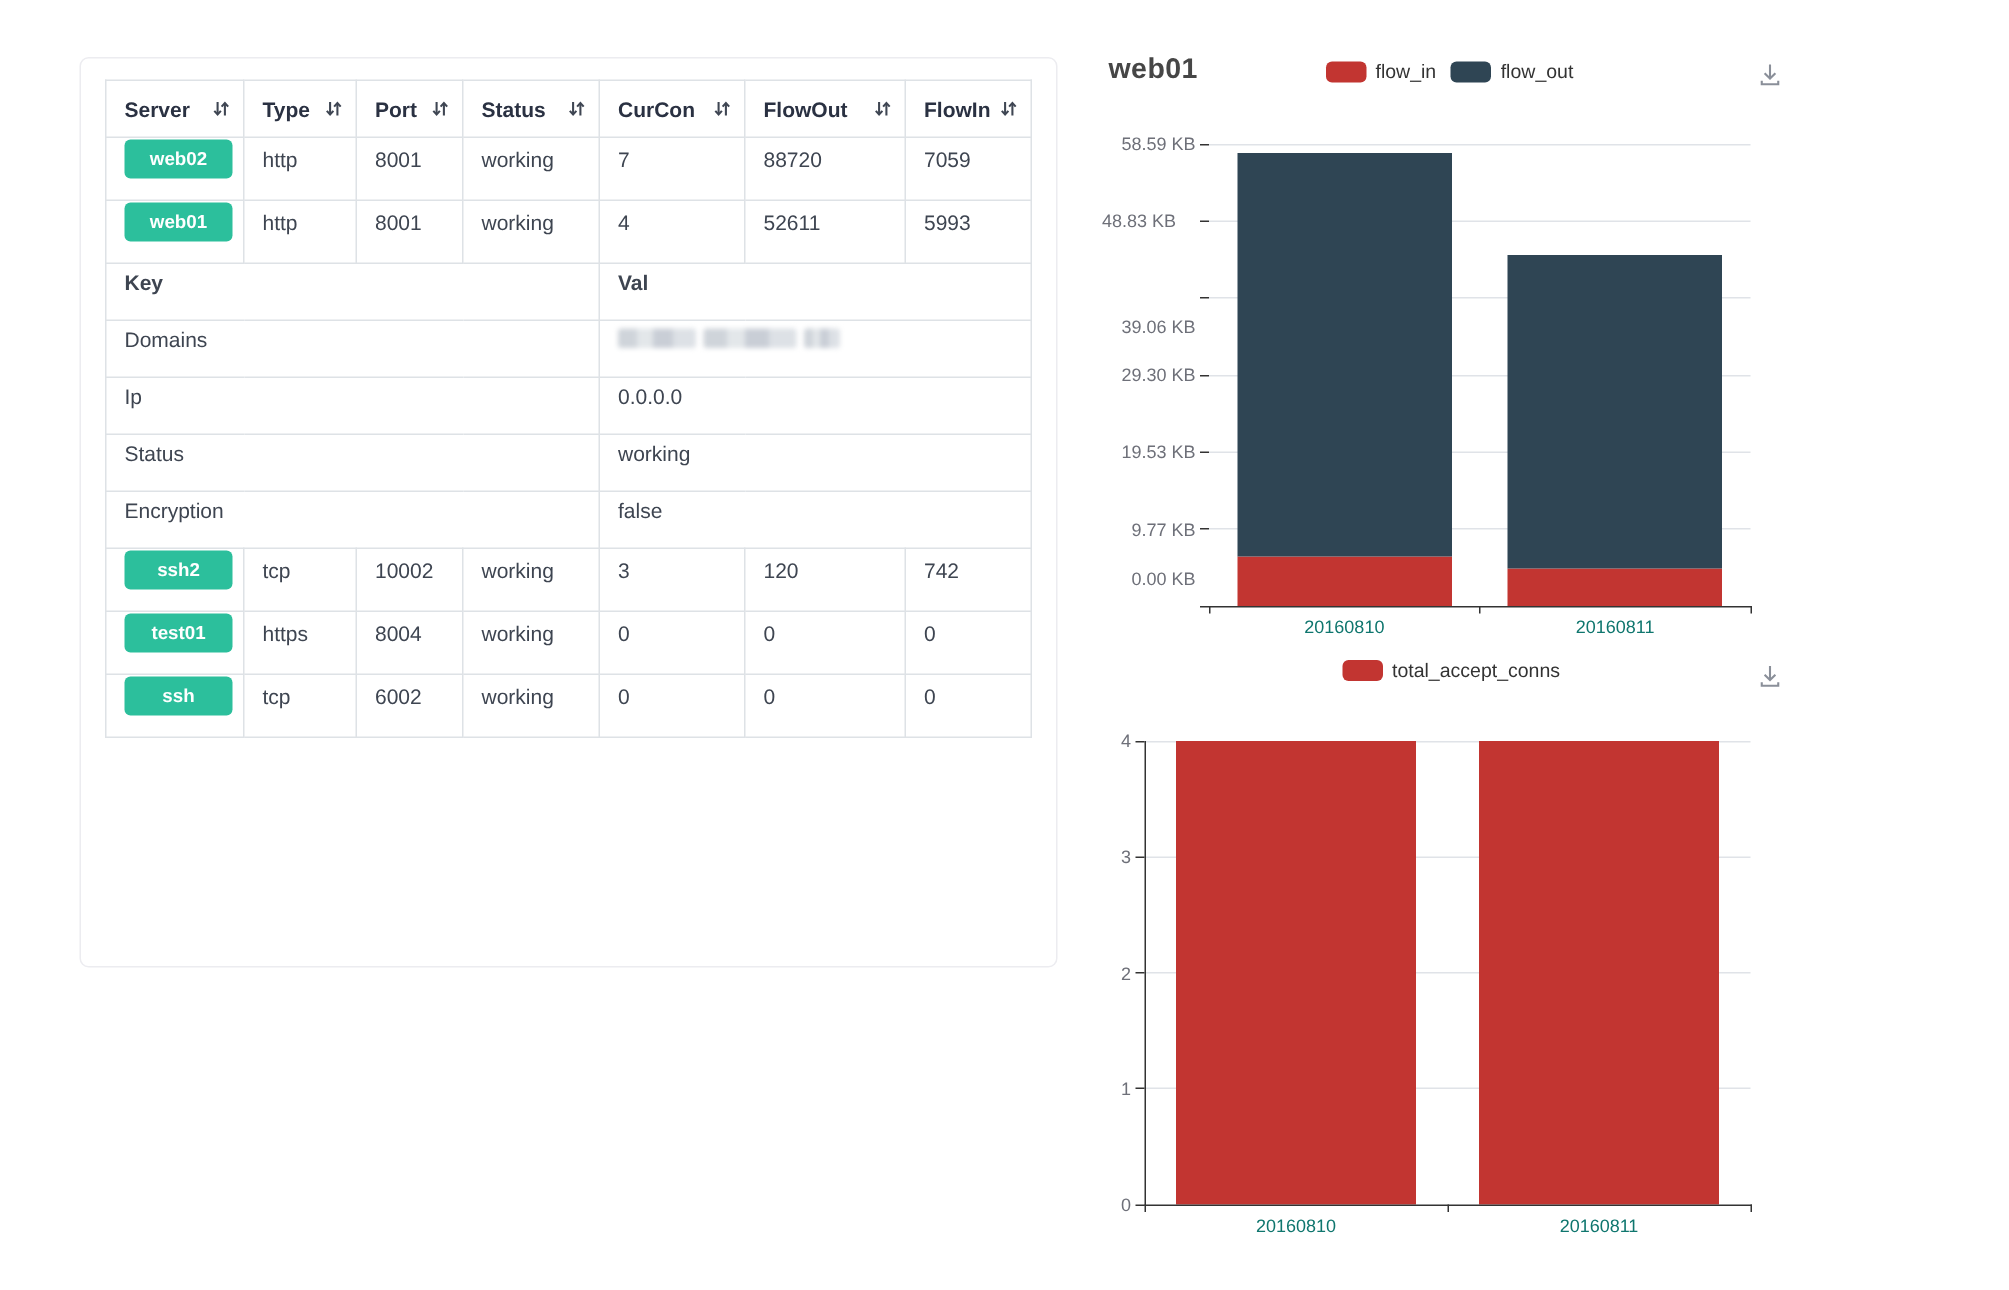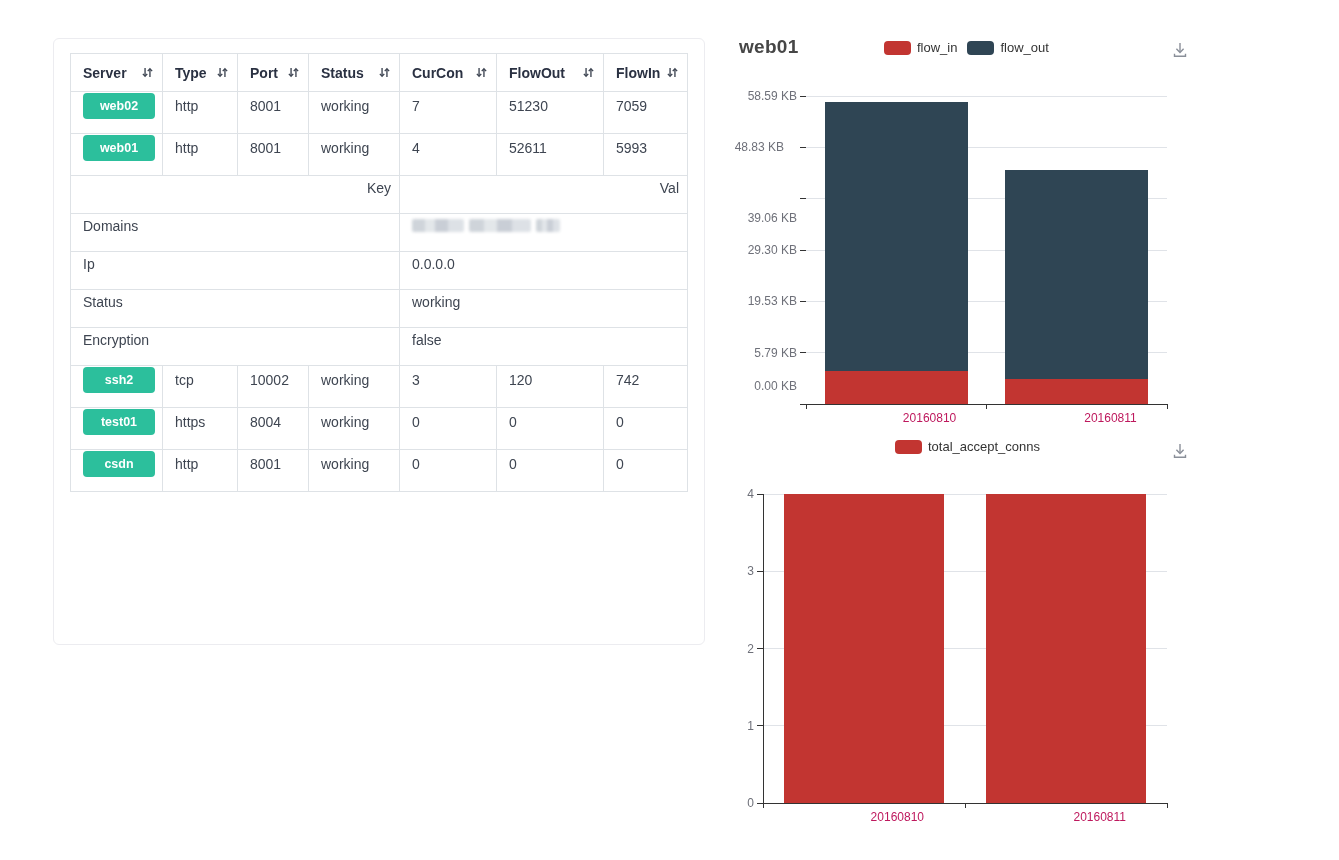--- a/index.html
+++ b/index.html
@@ -16,42 +16,42 @@
                  text-align: left; padding: 0 8px 0 12px; cursor: pointer; }
   .thin { display: flex; align-items: center; justify-content: space-between; }
   .sorticon { flex: 0 0 auto; margin-left: 6px; }
   tr.h42 td { height: 42px; }
   tr.h38 td { height: 38px; }
   table.srv td { font-size: 14px; color: #3e4551; padding: 0 8px 14px 12px; }
   td.badgecell { padding-left: 8px; }
   .badge { display: inline-block; width: 72px; height: 26px; line-height: 26px;
            text-align: center; border-radius: 4px; color: #fff; font-size: 12.5px;
            font-weight: 700; cursor: pointer; }
-  td.kv-key, td.kv-val { font-weight: 400; color: #2a3142; text-align: right; }
+  td.kv-key, td.kv-val { font-weight: 700; color: #2a3142; }
   .redactwrap { display: flex; align-items: center; gap: 5px; height: 16px; filter: blur(1.6px); }
   .redact { display: inline-block; height: 13px; border-radius: 2px;
             background: linear-gradient(90deg,#cfd4da 0 25%, #e3e7ea 25% 45%, #c9ced6 45% 70%, #dde1e6 70% 100%); }
 
   
   .chart-layer { position: absolute; inset: 0; width: 1339px; height: 860px; pointer-events: none; }
   .chart-layer > * { pointer-events: auto; }
   #chart-title { position: absolute; left: 739px; top: 36px; font-size: 19px;
                  font-weight: 700; color: #464646; letter-spacing: 0.3px; }
   .legend { position: absolute; display: flex; align-items: center; gap: 10px; }
   .legend-item { display: flex; align-items: center; gap: 6px; cursor: pointer; }
   .swatch { width: 27px; height: 14px; border-radius: 4px; display: inline-block; }
   .legend-text { font-size: 13px; color: #333; }
   .dl { position: absolute; width: 20px; height: 20px; cursor: pointer; }
   .gridline { position: absolute; height: 1px; background: #e0e3e8; }
   .ytick { position: absolute; height: 1px; width: 6px; background: #333; }
   .xtick { position: absolute; width: 1px; height: 5px; background: #333; }
   .axis-x { position: absolute; height: 1px; background: #333; }
   .axis-y { position: absolute; width: 1px; background: #333; }
   .ylab { position: absolute; font-size: 12px; color: #6e7079; text-align: right; width: 70px; }
-  .xlab { position: absolute; font-size: 12px; color: #be185d; text-align: right; width: 120px; }
+  .xlab { position: absolute; font-size: 12px; color: #0f766e; text-align: center; width: 120px; }
   .bar { position: absolute; }
 </style>
 </head>
 <body>
 
 <div class="card">
   <table class="srv">
     <colgroup>
       <col style="width:92px">
         <col style="width:75px">
@@ -141,21 +141,21 @@
             </div>
           </th>
     </tr>
 
     <tr class="h42">
       <td class="badgecell"><span class="badge" style="background: rgb(44, 191, 156);">web02</span></td>
       <td>http</td>
       <td>8001</td>
       <td>working</td>
       <td>7</td>
-      <td>51230</td>
+      <td>88720</td>
       <td>7059</td>
     </tr>
     <tr class="h42">
       <td class="badgecell"><span class="badge" style="background: rgb(44, 191, 156);">web01</span></td>
       <td>http</td>
       <td>8001</td>
       <td>working</td>
       <td>4</td>
       <td>52611</td>
       <td>5993</td>
@@ -200,23 +200,23 @@
     <tr class="h42">
       <td class="badgecell"><span class="badge" style="background: rgb(44, 191, 156);">test01</span></td>
       <td>https</td>
       <td>8004</td>
       <td>working</td>
       <td>0</td>
       <td>0</td>
       <td>0</td>
     </tr>
     <tr class="h42">
-      <td class="badgecell"><span class="badge" style="background: rgb(44, 191, 156);">csdn</span></td>
-      <td>http</td>
-      <td>8001</td>
+      <td class="badgecell"><span class="badge" style="background: rgb(44, 191, 156);">ssh</span></td>
+      <td>tcp</td>
+      <td>6002</td>
       <td>working</td>
       <td>0</td>
       <td>0</td>
       <td>0</td>
     </tr>
   </tbody>
     </table>
 </div>
 
 <div class="chart-layer">
@@ -237,21 +237,21 @@
       <path d="M10 3 V12"></path>
         <path d="M6.4 8.8 L10 12.4 L13.6 8.8"></path>
         <path d="M4.5 13.8 V16.2 H15.5 V13.8"></path>
     </svg>
   </div>
   <div id="chart-0" style="position:absolute;inset:0">
       <div class="ytick" style="left: 800px; top: 403.5px;"></div>
       <div class="ylab" style="left: 727px; top: 379px;">0.00 KB</div>
       <div class="gridline" style="left: 806px; top: 352.167px; width: 361px;"></div>
       <div class="ytick" style="left: 800px; top: 352.167px;"></div>
-      <div class="ylab" style="left: 727px; top: 345.667px;">5.79 KB</div>
+      <div class="ylab" style="left: 727px; top: 345.667px;">9.77 KB</div>
       <div class="gridline" style="left: 806px; top: 300.833px; width: 361px;"></div>
       <div class="ytick" style="left: 800px; top: 300.833px;"></div>
       <div class="ylab" style="left: 727px; top: 294.333px;">19.53 KB</div>
       <div class="gridline" style="left: 806px; top: 249.5px; width: 361px;"></div>
       <div class="ytick" style="left: 800px; top: 249.5px;"></div>
       <div class="ylab" style="left: 727px; top: 243px;">29.30 KB</div>
       <div class="gridline" style="left: 806px; top: 198.167px; width: 361px;"></div>
       <div class="ytick" style="left: 800px; top: 198.167px;"></div>
       <div class="ylab" style="left: 727px; top: 191.667px; margin-top: 19px;">39.06 KB</div>
       <div class="gridline" style="left: 806px; top: 146.833px; width: 361px;"></div>

